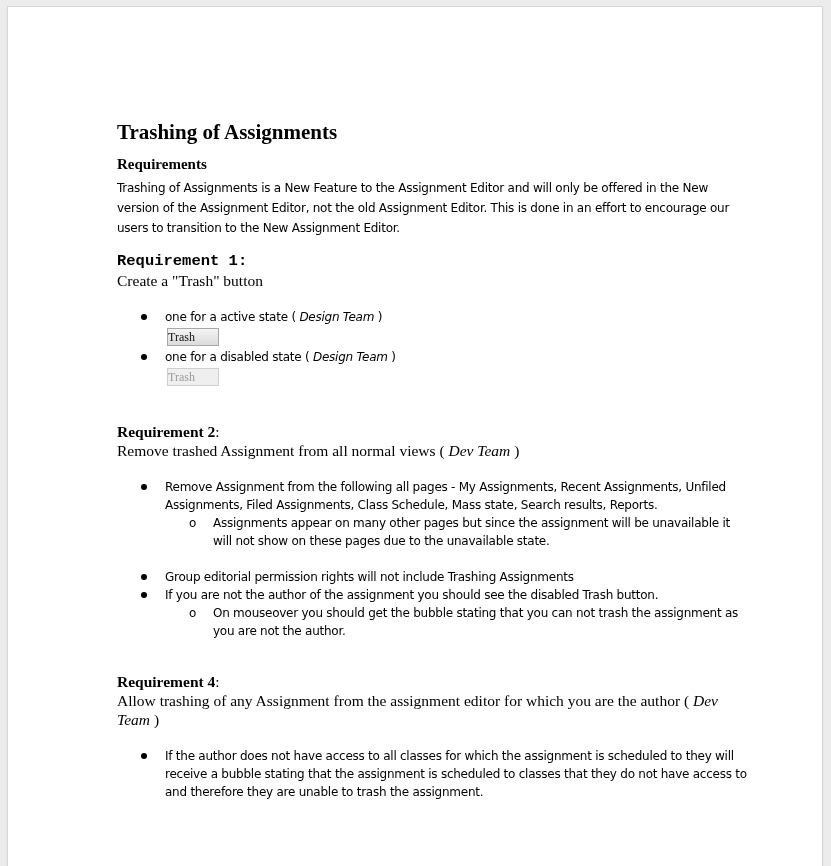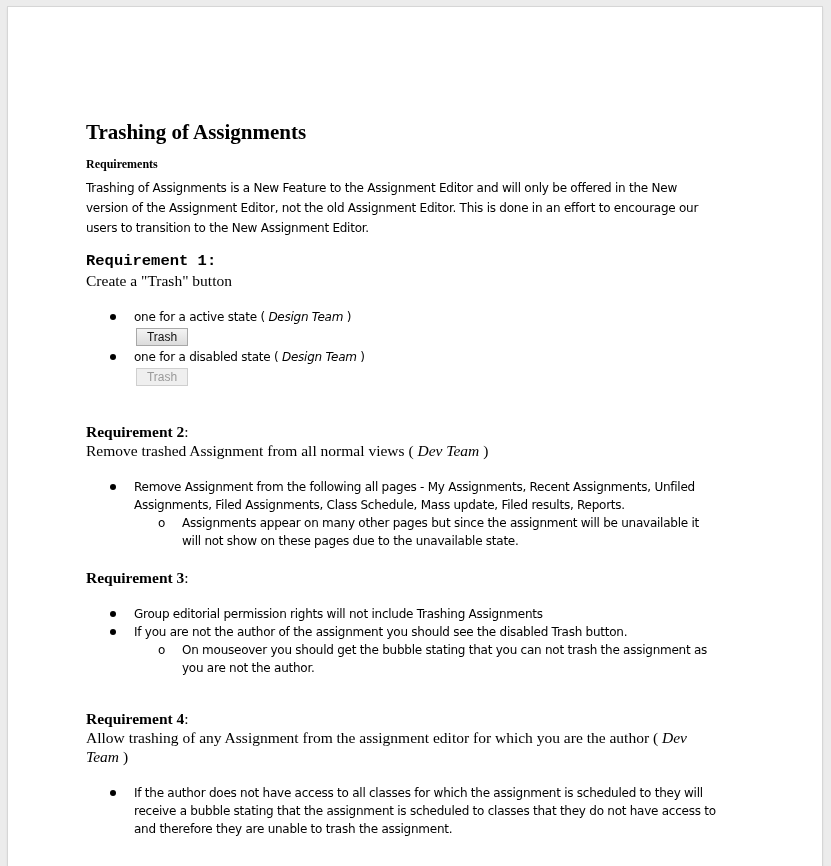--- a/index.html
+++ b/index.html
@@ -14,37 +14,37 @@
     position: absolute;
     left: 8px;
     top: 7px;
     width: 814px;
     height: 880px;
     background: #ffffff;
     box-shadow: 0 0 0 1px #d6d6d6, 0 1px 3px rgba(0,0,0,0.12);
   }
   .content {
     position: absolute;
-    left: 78px;
+    left: 109px;
     top: 110px;
     width: 630px;
     color: #000;
   }
   .doc-title {
     font-family: "Liberation Serif", "DejaVu Serif", serif;
     font-weight: bold;
     font-size: 21px;
     margin: 0;
     height: 30px;
     line-height: 30px;
   }
   .section-title {
     font-family: "Liberation Serif", "DejaVu Serif", serif;
     font-weight: bold;
-    font-size: 12px;
+    font-size: 15px;
     margin: 6px 0 0 0;
     height: 22px;
     line-height: 22px;
   }
   .intro {
     font-family: "DejaVu Sans", "Liberation Sans", sans-serif;
     font-size: 12px;
     line-height: 20px;
     margin: 3px 0 0 0;
     letter-spacing: -0.25px;
@@ -104,22 +104,22 @@
     top: 0;
     font-size: 12px;
   }
   .team { font-style: italic; }
   .trash-btn {
     display: inline-block;
     margin: 2px 0 2px 2px;
     width: 52px;
     height: 18px;
     line-height: 17px;
-    text-align: center;
-    font-family: Liberation Sans, sans-serif;
+    text-align: left;
+    font-family: Liberation Serif, serif;
     font-size: 12px;
     border: 1px solid #a8a8a8;
     background: linear-gradient(#f4f4f4, #dcdcdc);
     color: #111;
     box-sizing: border-box;
     padding: 0;
   }
   .trash-btn.disabled {
     color: #9a9a9a;
     border-color: #cfcfcf;
@@ -157,33 +157,32 @@
         </li>
       </ul>
     </div>
 
     <div>
       <p class="req-head" style="margin-top:34px;"><b>Requirement 2</b><span>:</span></p>
       <p class="req-desc"><span>Remove trashed Assignment from all normal views ( </span><i>Dev Team</i><span> )</span></p>
       <ul class="bullets">
         <li>
           <span class="dot"></span>
-          <span>Remove Assignment from the following all pages - My Assignments, Recent Assignments, Unfiled Assignments, Filed Assignments, Class Schedule, Mass update, Filed results, Reports.</span>
+          <span>Remove Assignment from the following all pages - My Assignments, Recent Assignments, Unfiled Assignments, Filed Assignments, Class Schedule, Mass state, Search results, Reports.</span>
           <ul class="sub">
             <li>
               <span class="circ">o</span>
               <span>Assignments appear on many other pages but since the assignment will be unavailable it will not show on these pages due to the unavailable state.</span>
             </li>
           </ul>
         </li>
       </ul>
     </div>
 
     <div>
-      <p class="req-head" style="margin-top:18px;"><b>Requirement 3</b><span>:</span></p>
       <ul class="bullets">
         <li>
           <span class="dot"></span>
           <span>Group editorial permission rights will not include Trashing Assignments</span>
         </li>
         <li>
           <span class="dot"></span>
           <span>If you are not the author of the assignment you should see the disabled Trash button.</span>
           <ul class="sub">
             <li>

